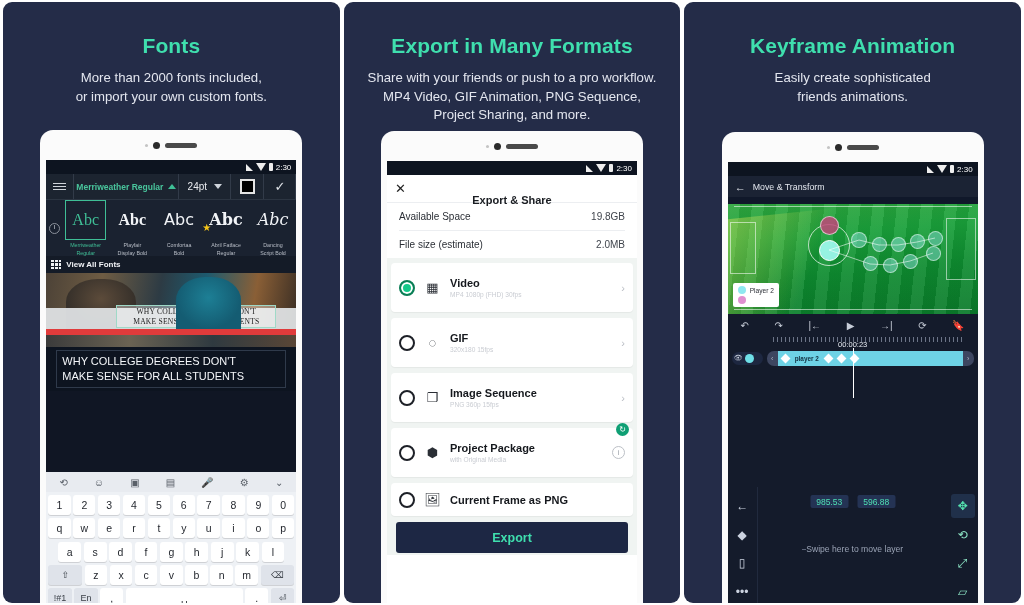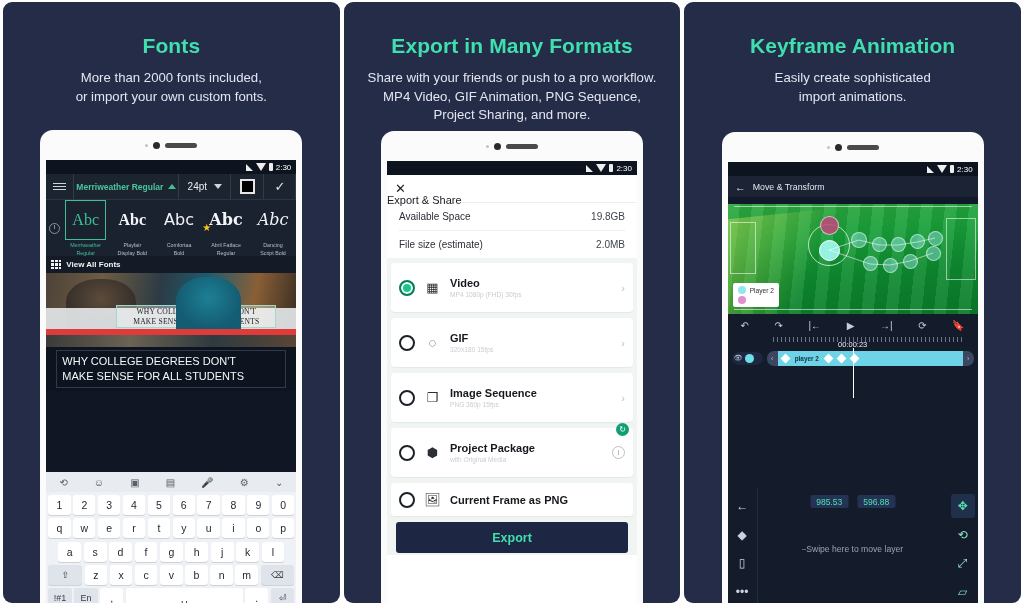--- a/index.html
+++ b/index.html
@@ -128,21 +128,21 @@
          font-size: 10.5px; color: #1f232a; box-shadow: 0 1px 0 rgba(0,0,0,.13); }
   .key.fn { background: #dfe3ea; color: #3b4048; font-size: 9px; }
   .key.space { flex: 5; }
   .key.wide { flex: 1.5; }
 
   
   .p2 .screen { background: #ffffff; }
   .exp-head { height: 28px; display: flex; align-items: center; position: relative;
               border-bottom: 1px solid #eceef1; }
   .exp-x { position: absolute; left: 8px; font-size: 13px; color: #222; }
-  .exp-title { width: 100%; text-align: left; font-size: 11px; font-weight: normal; color: #1a1d22; margin-top: 22px; }
+  .exp-title { width: 100%; text-align: center; font-size: 11px; font-weight: bold; color: #1a1d22; margin-top: 22px; }
   .inforow { display: flex; justify-content: space-between; align-items: center;
              padding: 0 12px; height: 27px; font-size: 10px; color: #2b2f36; }
   .inforow .val { color: #40454d; }
   .hr { height: 1px; background: #eceef1; margin: 0 12px; }
   .exp-list { background: #f0f4f2; padding: 5px 0 0; height: 297px; }
   .optrow { background: #fff; margin: 0 4px 6px; border-radius: 4px; height: 49px;
             display: flex; align-items: center; padding: 0 8px; gap: 9px; position: relative;
             box-shadow: 0 1px 1px rgba(0,0,0,.05); }
   .radio { width: 16px; height: 16px; border-radius: 50%; border: 2px solid #1d2027; flex: 0 0 auto; }
   .radio.on { border-color: #0b7d55; background: #14c98a; box-shadow: inset 0 0 0 2px #fff; }
@@ -507,21 +507,21 @@
         <div class="export-btn">Export</div>
       </div>
     </div>
   </div>
 </div>
 
 <div class="panel p3">
   <div class="panel-title">Keyframe Animation</div>
   <div class="panel-sub">
     <div>Easily create sophisticated</div>
-    <div>import animations.</div>
+    <div>friends animations.</div>
   </div>
 
   <div class="phone">
     <div class="phone-top">
       <div class="cam-dot-s"></div>
       <div class="cam-dot"></div>
       <div class="speaker"></div>
     </div>
     <div class="screen">
       <div class="statusbar">

